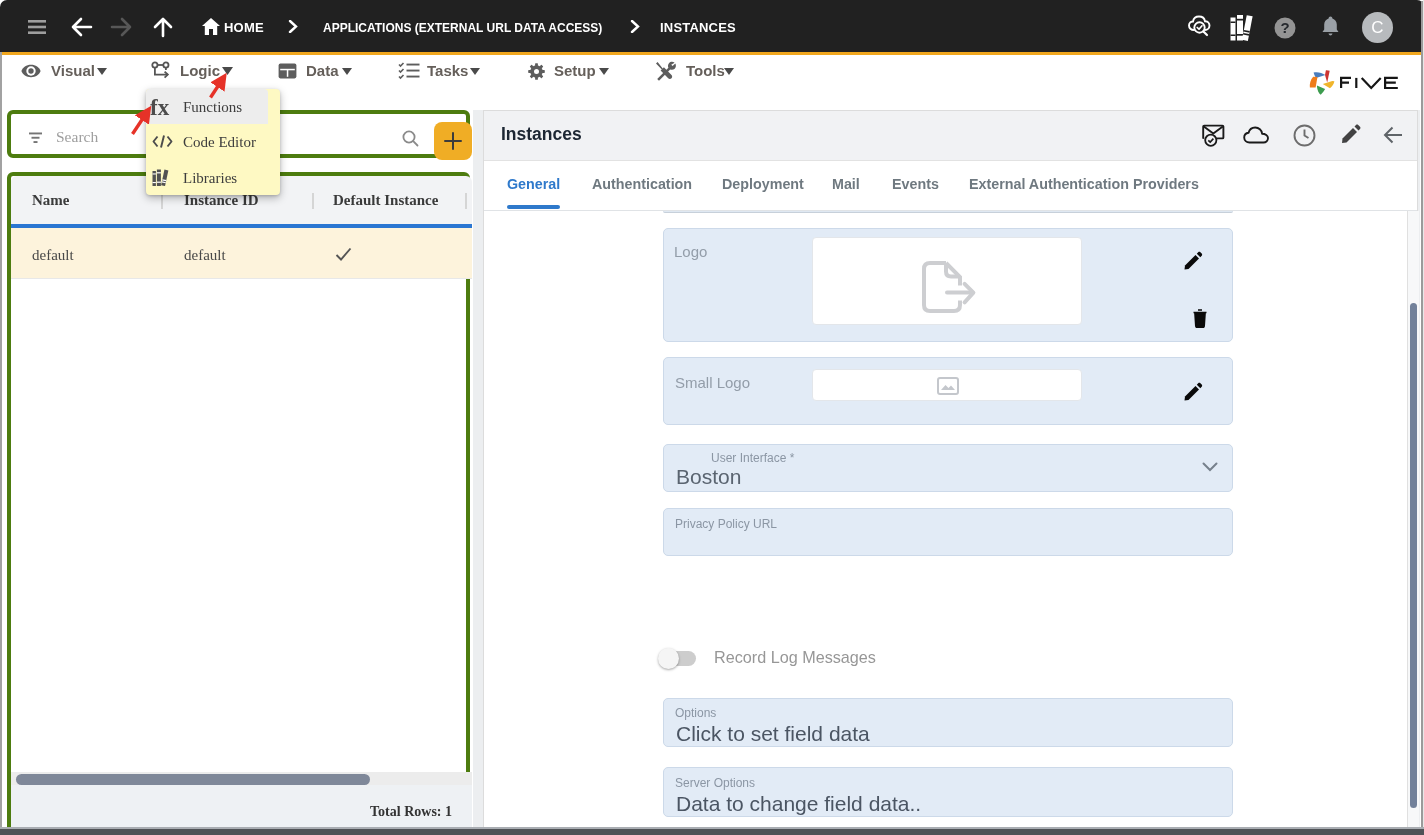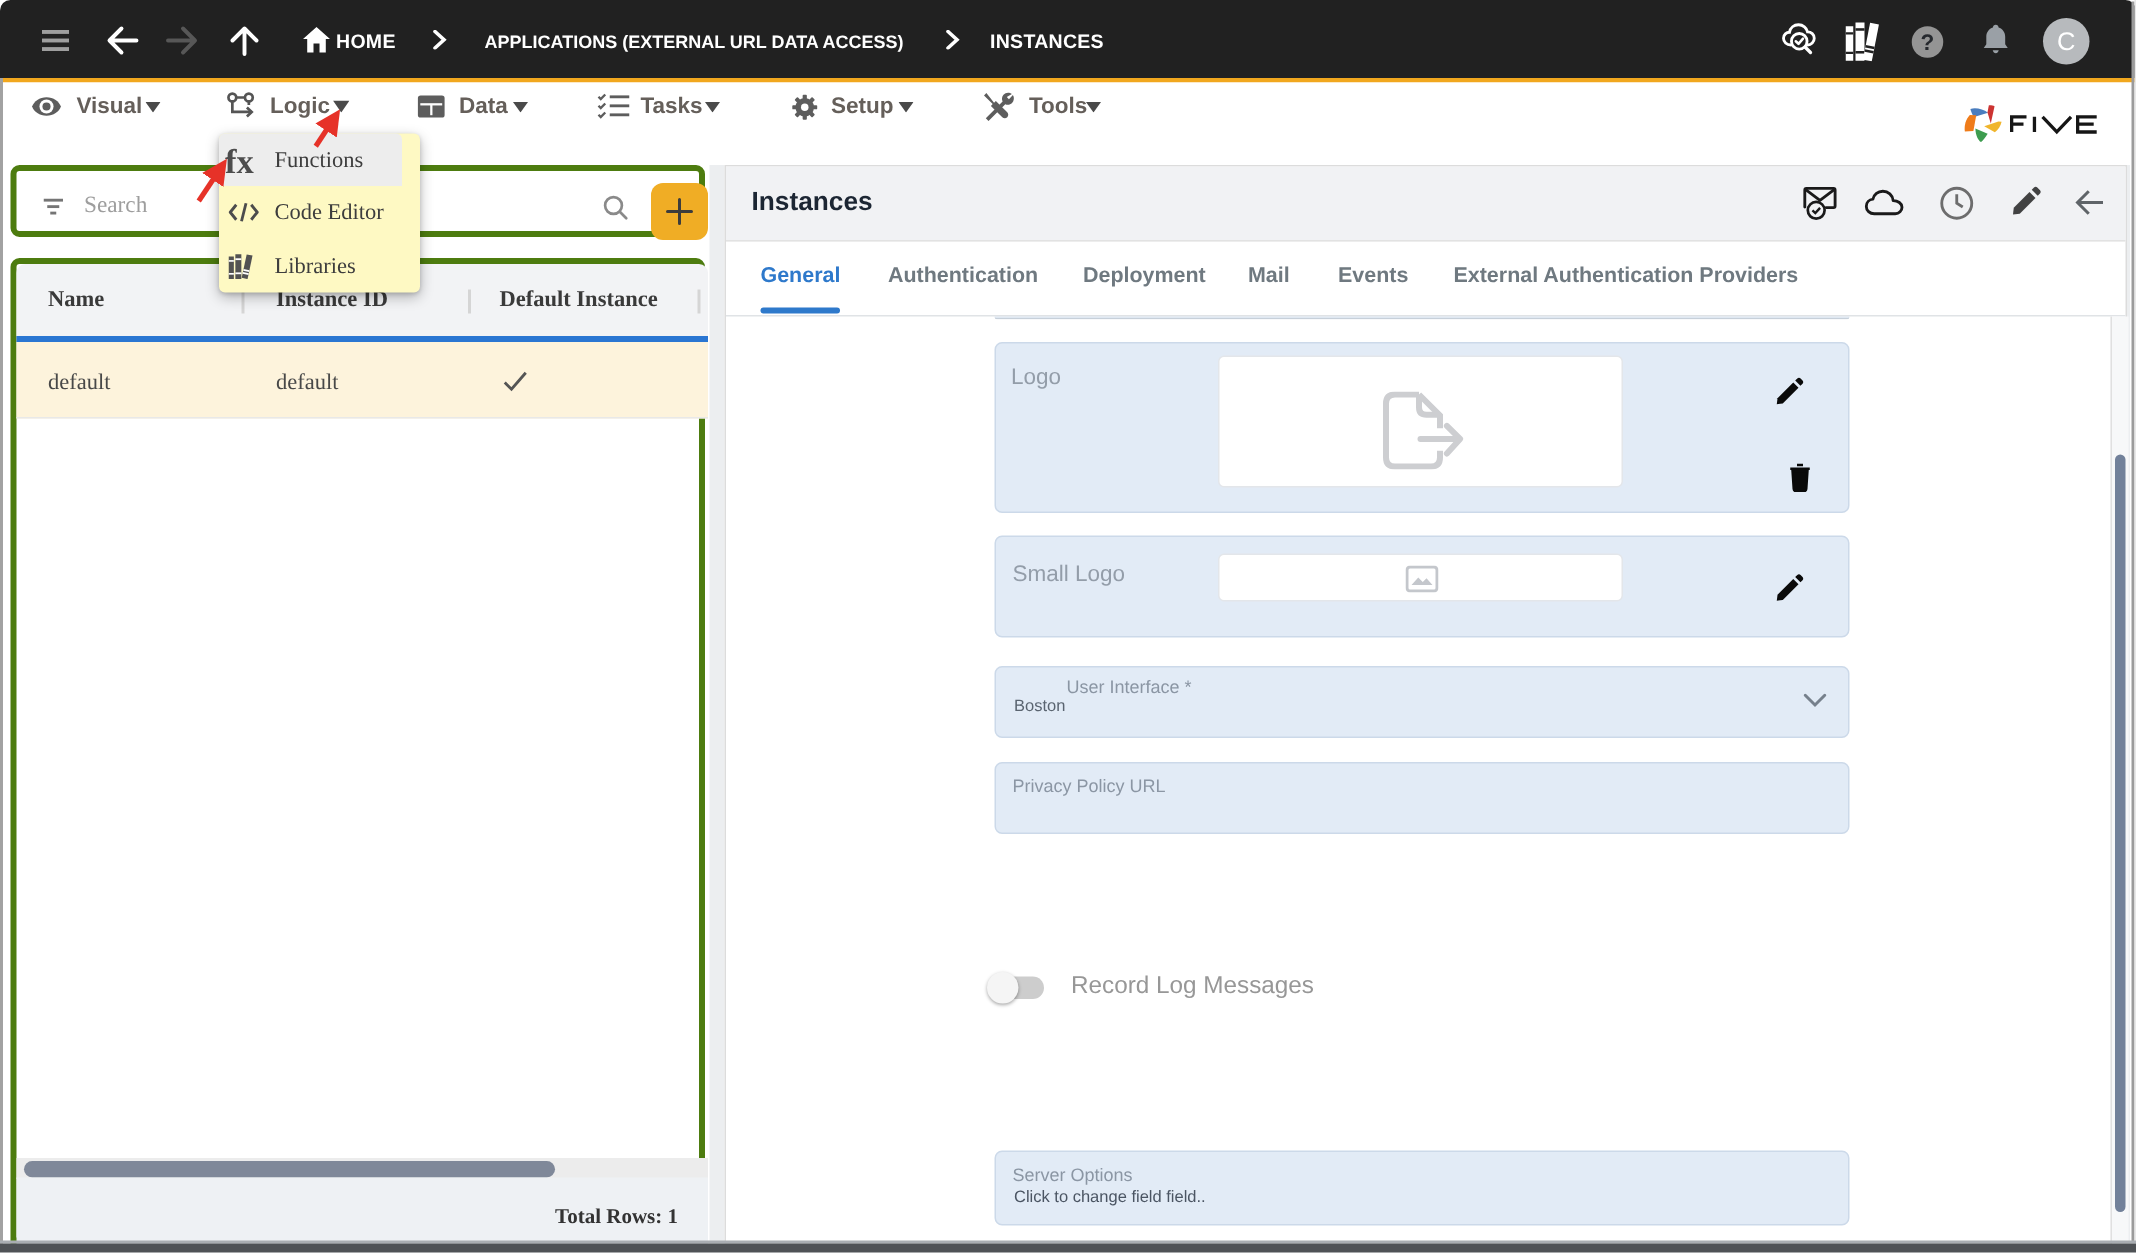--- a/index.html
+++ b/index.html
@@ -14,21 +14,21 @@
   #dropdown { position:absolute; left:146px; top:89px; width:134px; height:106px; background:#fef9c3;
      border-radius:4px; box-shadow:0 3px 9px rgba(0,0,0,.28), 0 1px 3px rgba(0,0,0,.16); z-index:60;font-family:Liberation Serif, serif; }
   .dditem { position:absolute; left:0; width:122px; height:35.3px; }
   .ddtext { position:absolute; left:37px; top:10px; font-size:15px; color:#3d3d3d; }
   .card { position:absolute; background:#fff; border:4px solid #4d7c0f; border-radius:6px;font-family:Liberation Serif, serif; }
   #rpanel { position:absolute; left:483px; top:110px; width:935px; height:719px;
      background:#fff; border:1px solid #dcdcdc; }
   .field { position:absolute; left:179px; width:570px; background:#e2ebf6;
      border:1px solid #ccd9e9; border-radius:5px; }
   .flabel { position:absolute; left:11px; top:6px; font-size:12px; color:#8b96a4; }
-  .fvalue { position:absolute; left:12px; font-size:11px; color:#4b5563; }
+  .fvalue { position:absolute; left:12px; font-size:21px; color:#4b5563; }
   .tab { position:absolute; top:65px; font-size:14.3px; font-weight:700; color:#6f7980; }
 </style>
 </head>
 <body>
 
 <div id="navbar">
   <svg class="abs" style="left:27px;top:19px" width="20" height="16" viewBox="0 0 20 16">
     <rect x="1" y="1" width="18" height="2.6" fill="#9e9e9e"></rect>
     <rect x="1" y="6.7" width="18" height="2.6" fill="#9e9e9e"></rect>
     <rect x="1" y="12.4" width="18" height="2.6" fill="#9e9e9e"></rect>
@@ -315,24 +315,28 @@
 
   <div class="field" style="top:397px;height:48px;">
     <div class="flabel" style="top:8px;">Privacy Policy URL</div>
   </div>
 
 
   <div class="abs" style="left:179px;top:540px;width:33px;height:15px;background:#cdcdcd;border-radius:8px;"></div>
   <div class="abs" style="left:174px;top:537px;width:21px;height:21px;background:#f5f5f5;border-radius:50%;box-shadow:0 1px 2.5px rgba(0,0,0,.35);"></div>
   <div class="abs" style="left:230px;top:537px;font-size:16.2px;color:#979797;">Record Log Messages</div>
 
+  <div class="field" style="top:587px;height:49px;">
+    <div class="flabel" style="top:7px;">Options</div>
+    <div class="fvalue" style="top:23px;">Click to set field data</div>
+  </div>
 
   <div class="field" style="top:656px;height:50px;padding-left:33px;">
     <div class="flabel" style="top:8px;">Server Options</div>
-    <div class="fvalue" style="top:24px;">Click to change field field..</div>
+    <div class="fvalue" style="top:24px;">Data to change field data..</div>
   </div>
 
   <div class="abs" style="left:923px;top:100px;width:12px;height:619px;background:#f7f8f9;border-left:1px solid #e0e0e0;"></div>
   <div class="abs" style="left:925.5px;top:192px;width:7px;height:505px;background:#72819a;border-radius:3.5px;"></div>
 </div>
 
 <div id="dropdown">
   <div class="dditem" style="top:0;background:#ededed;border-radius:4px 4px 0 0;">
     <div class="abs" style="left:4px;top:6px;font-size:23px;font-weight:700;color:#4c4c4c;">fx</div>
     <div class="ddtext">Functions</div>

